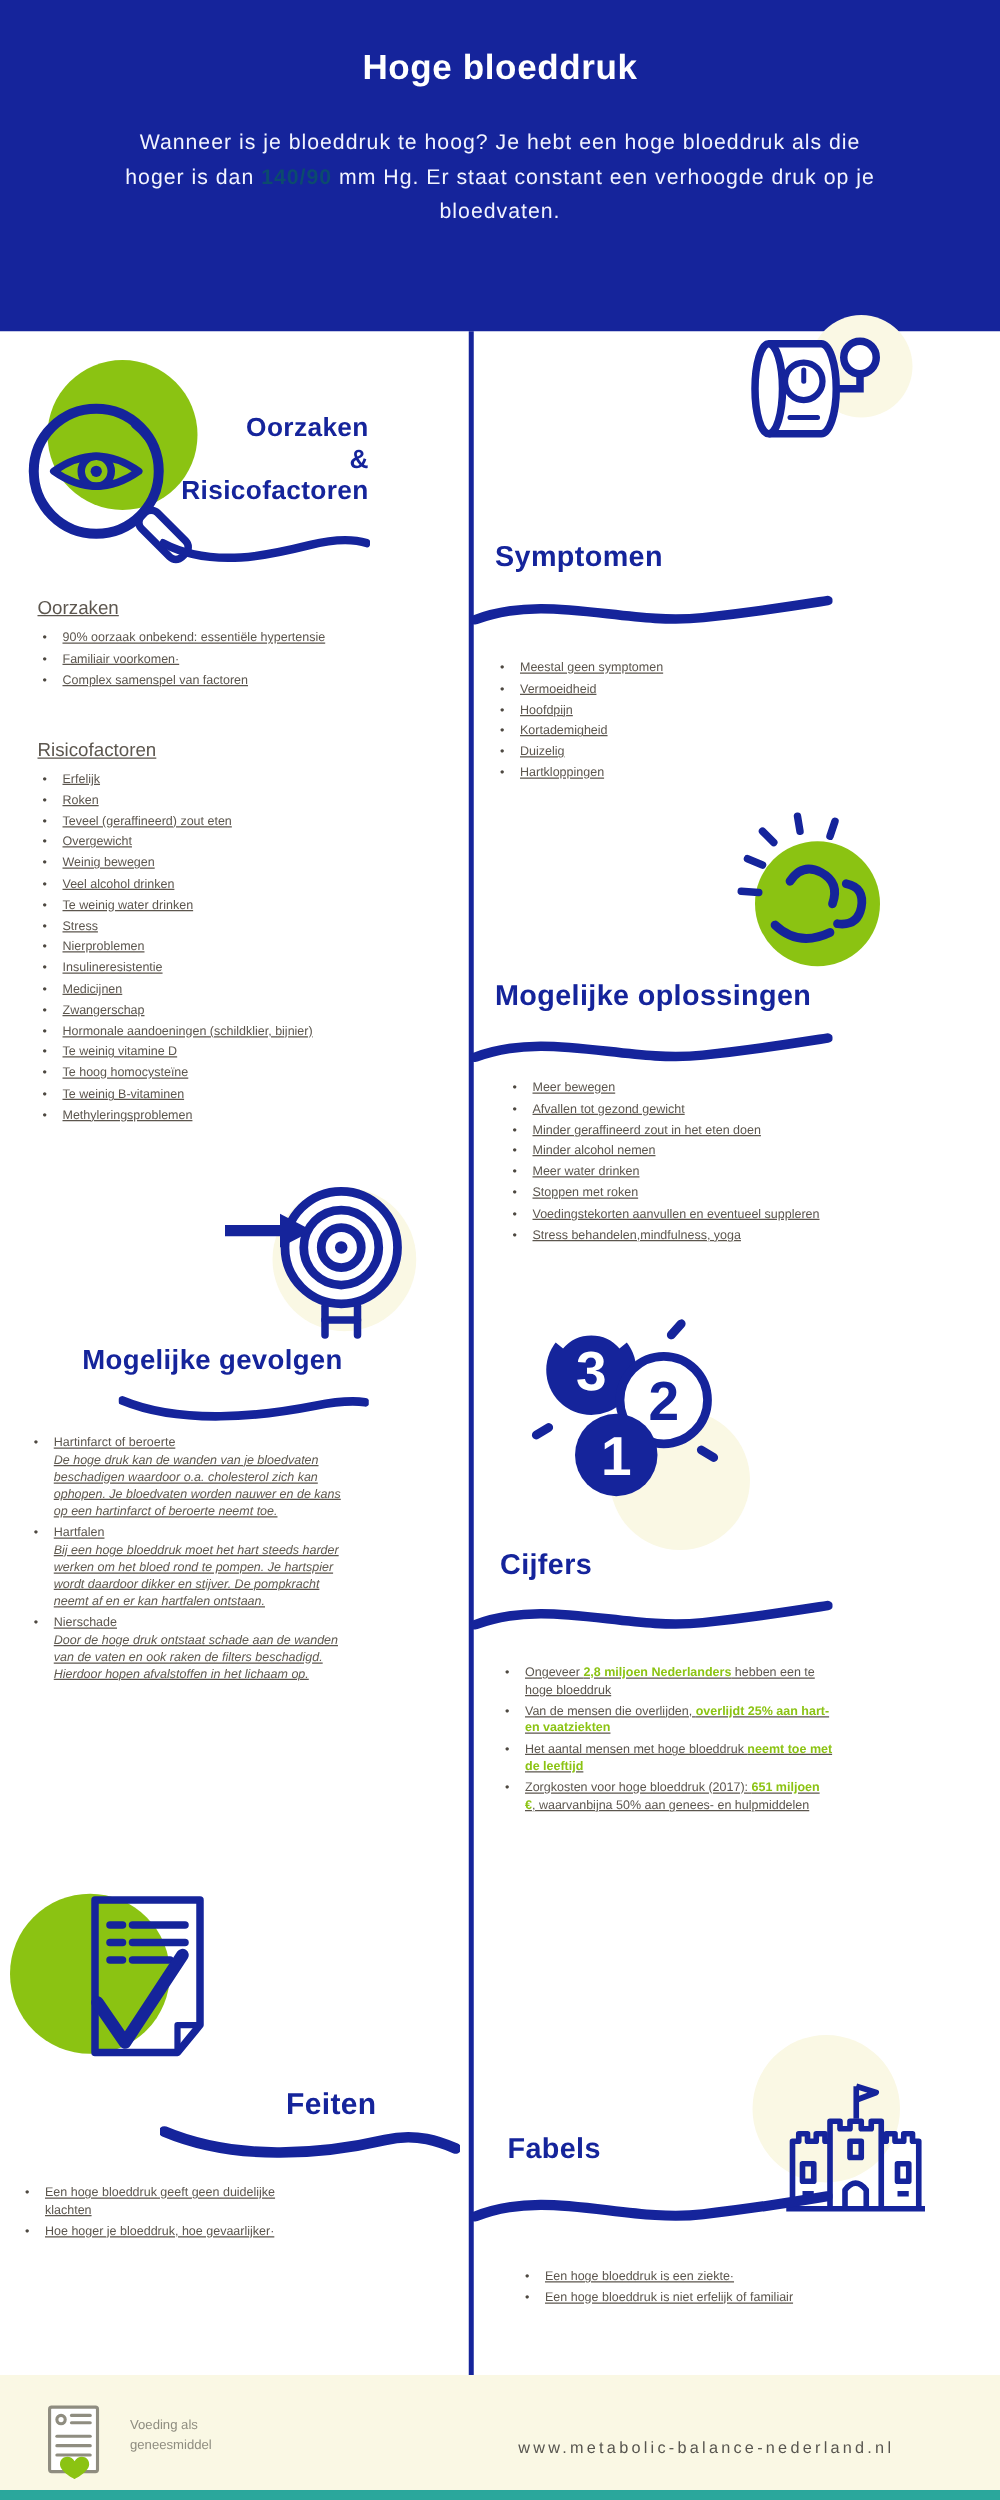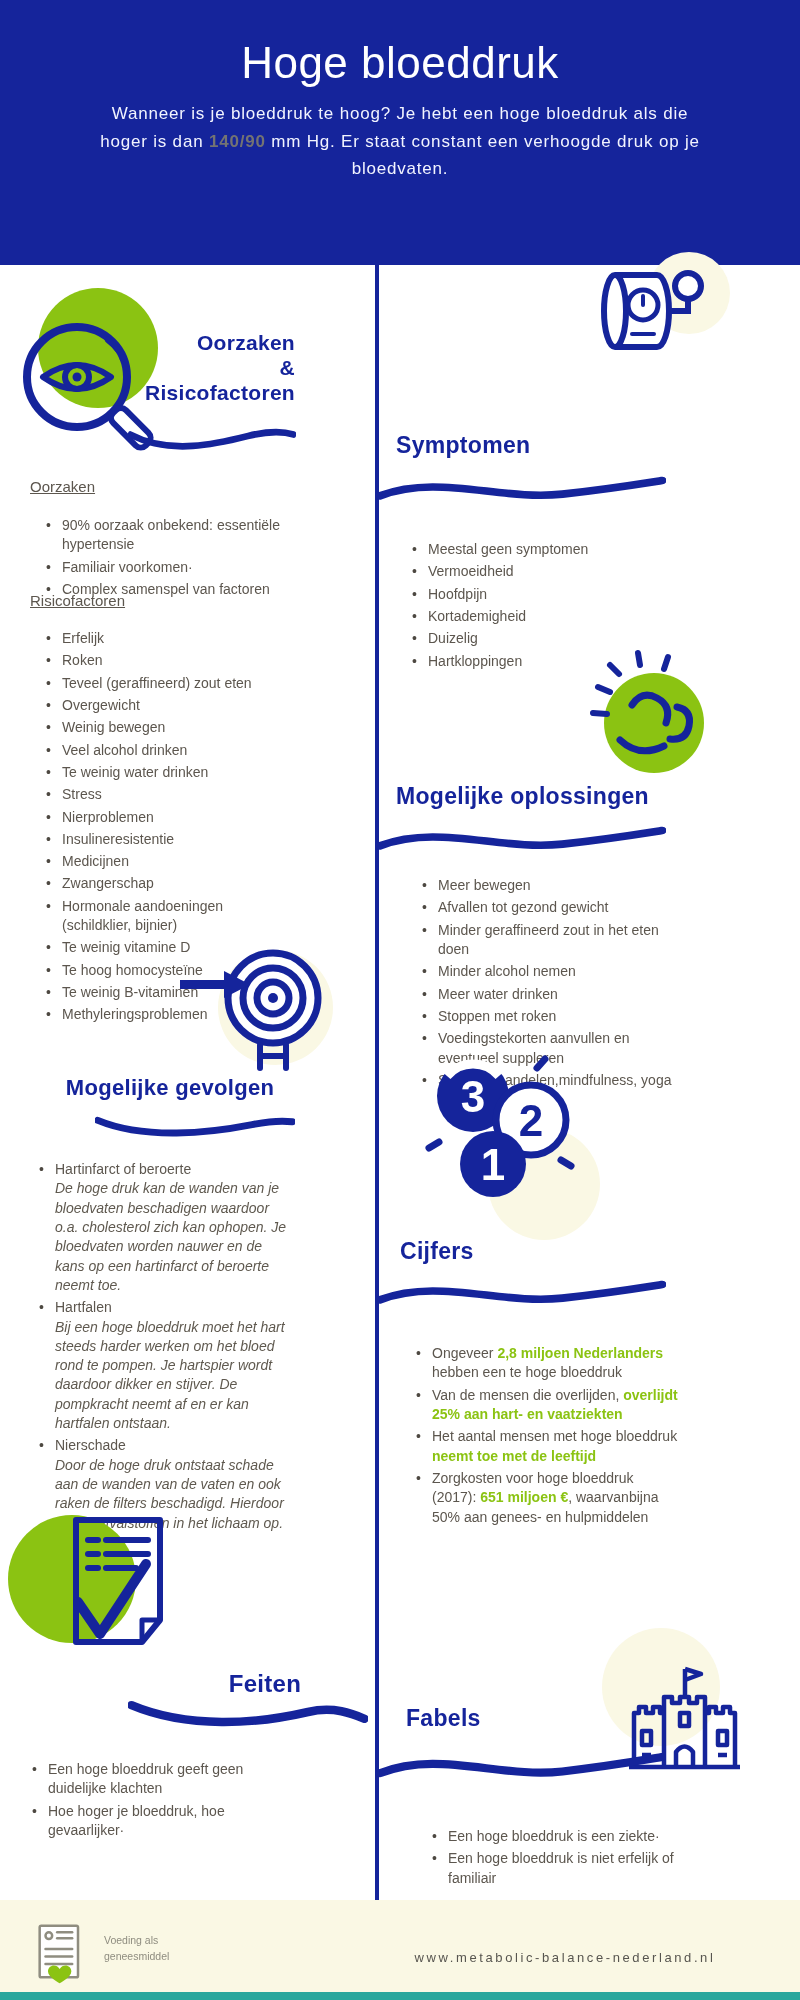--- a/index.html
+++ b/index.html
@@ -10,34 +10,34 @@
     --teal:#2aa79c;
   }
   html,body{margin:0;padding:0;background:#fff;}
   .page{position:relative;width:800px;height:2000px;background:#ffffff;overflow:hidden;
         font-family:"Liberation Sans", sans-serif;color:var(--text);}
   .abs{position:absolute;}
 
   
   .banner{left:0;top:0;width:800px;height:265px;background:var(--navy);}
   .banner-title{left:0;top:38px;width:800px;text-align:center;color:#fff;
-    font-size:44px;font-weight:normal;letter-spacing:.5px;}
+    font-size:28px;font-weight:bold;letter-spacing:.5px;}
   .banner-text{left:90px;top:100px;width:620px;text-align:center;color:#f2f4ff;
     font-size:17px;line-height:1.62;letter-spacing:.8px;}
-  .banner-text b{font-weight:bold;color:#737373;}
+  .banner-text b{font-weight:bold;color:#0c4a6e;}
 
   
   .divider{left:375px;top:265px;width:4px;height:1635px;background:var(--navy);}
 
   
   .h-nav{color:var(--navy);font-weight:bold;letter-spacing:.3px;}
   .wave{display:block;}
 
   
-  ul.blist{list-style:none;margin:12px;padding:0;font-size:14px;line-height:1.38;color:var(--text);}
+  ul.blist{list-style:none;margin:0;padding:0;font-size:10px;line-height:1.38;color:var(--text);text-decoration:underline;}
   ul.blist li{position:relative;padding-left:18px;margin-bottom:3px;}
   ul.blist li::before{content:"\2022";position:absolute;left:2px;top:0;color:#4d4841;}
   .sub-label{font-size:15px;text-decoration:underline;color:var(--text);}
   .hl{color:var(--green);font-weight:bold;}
   .itm-title{color:var(--text);}
   .itm-desc{font-style:italic;color:#5f594f;}
 
   .circle{border-radius:50%;}
   .green-bg{background:var(--green);}
   .pale-bg{background:var(--pale);}

